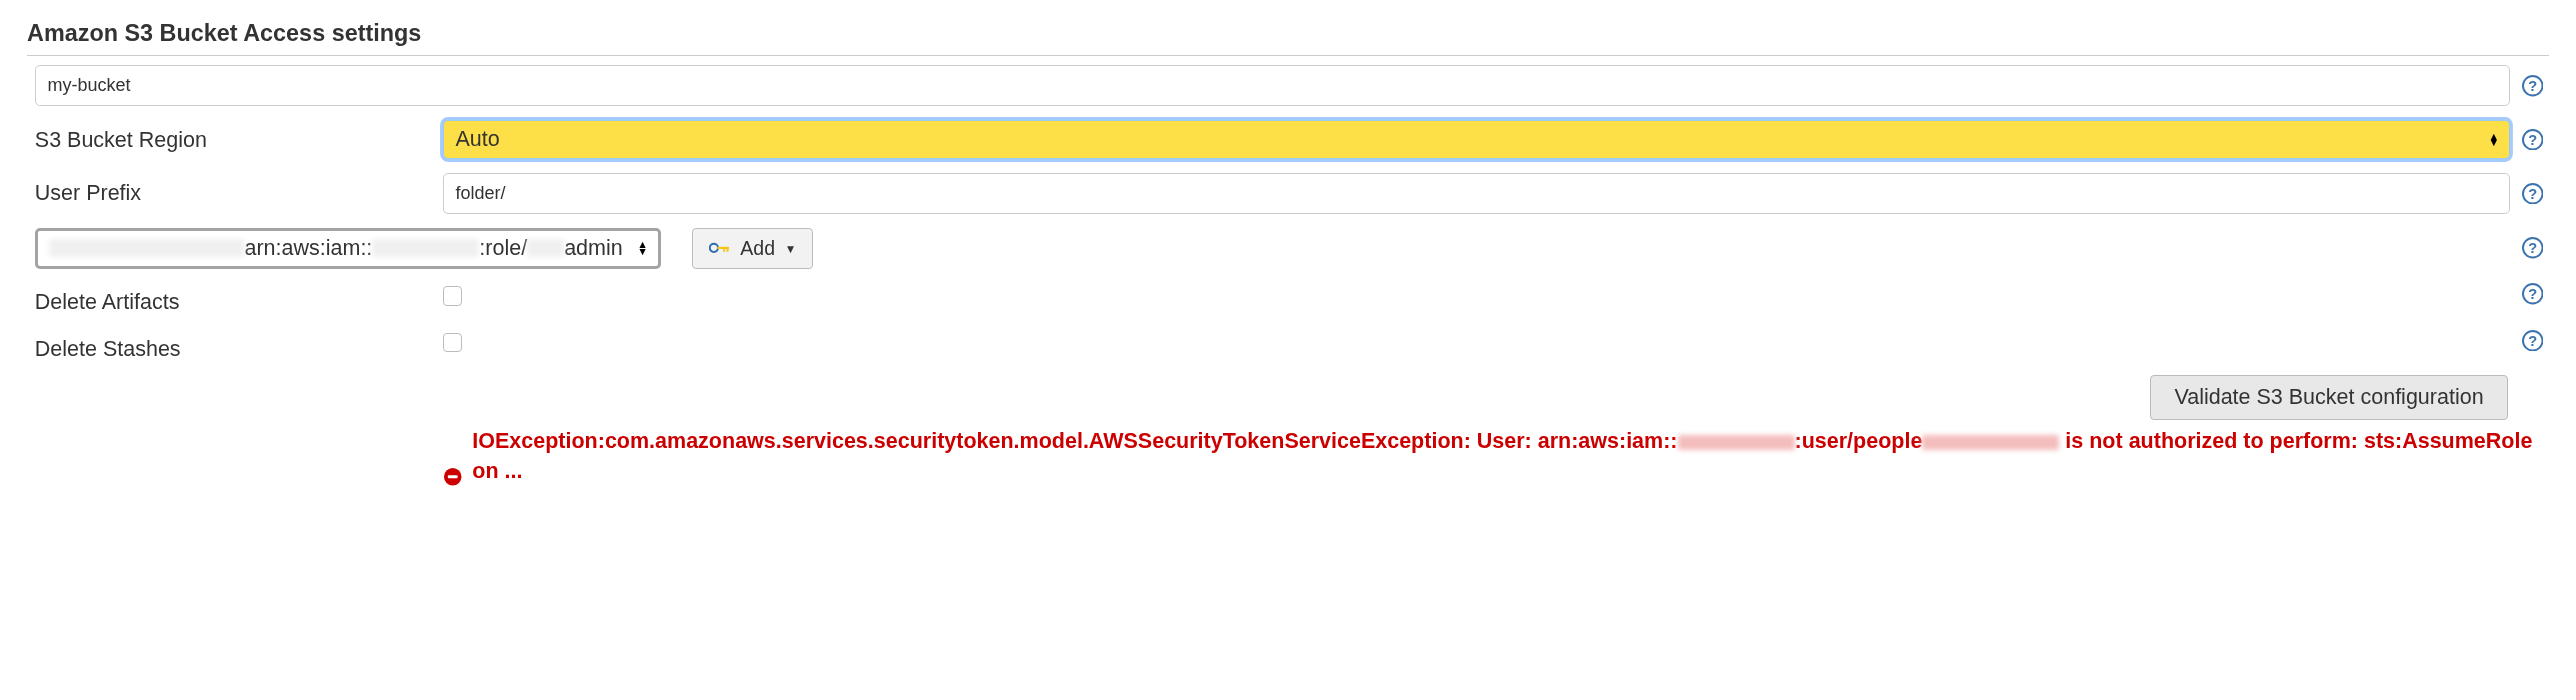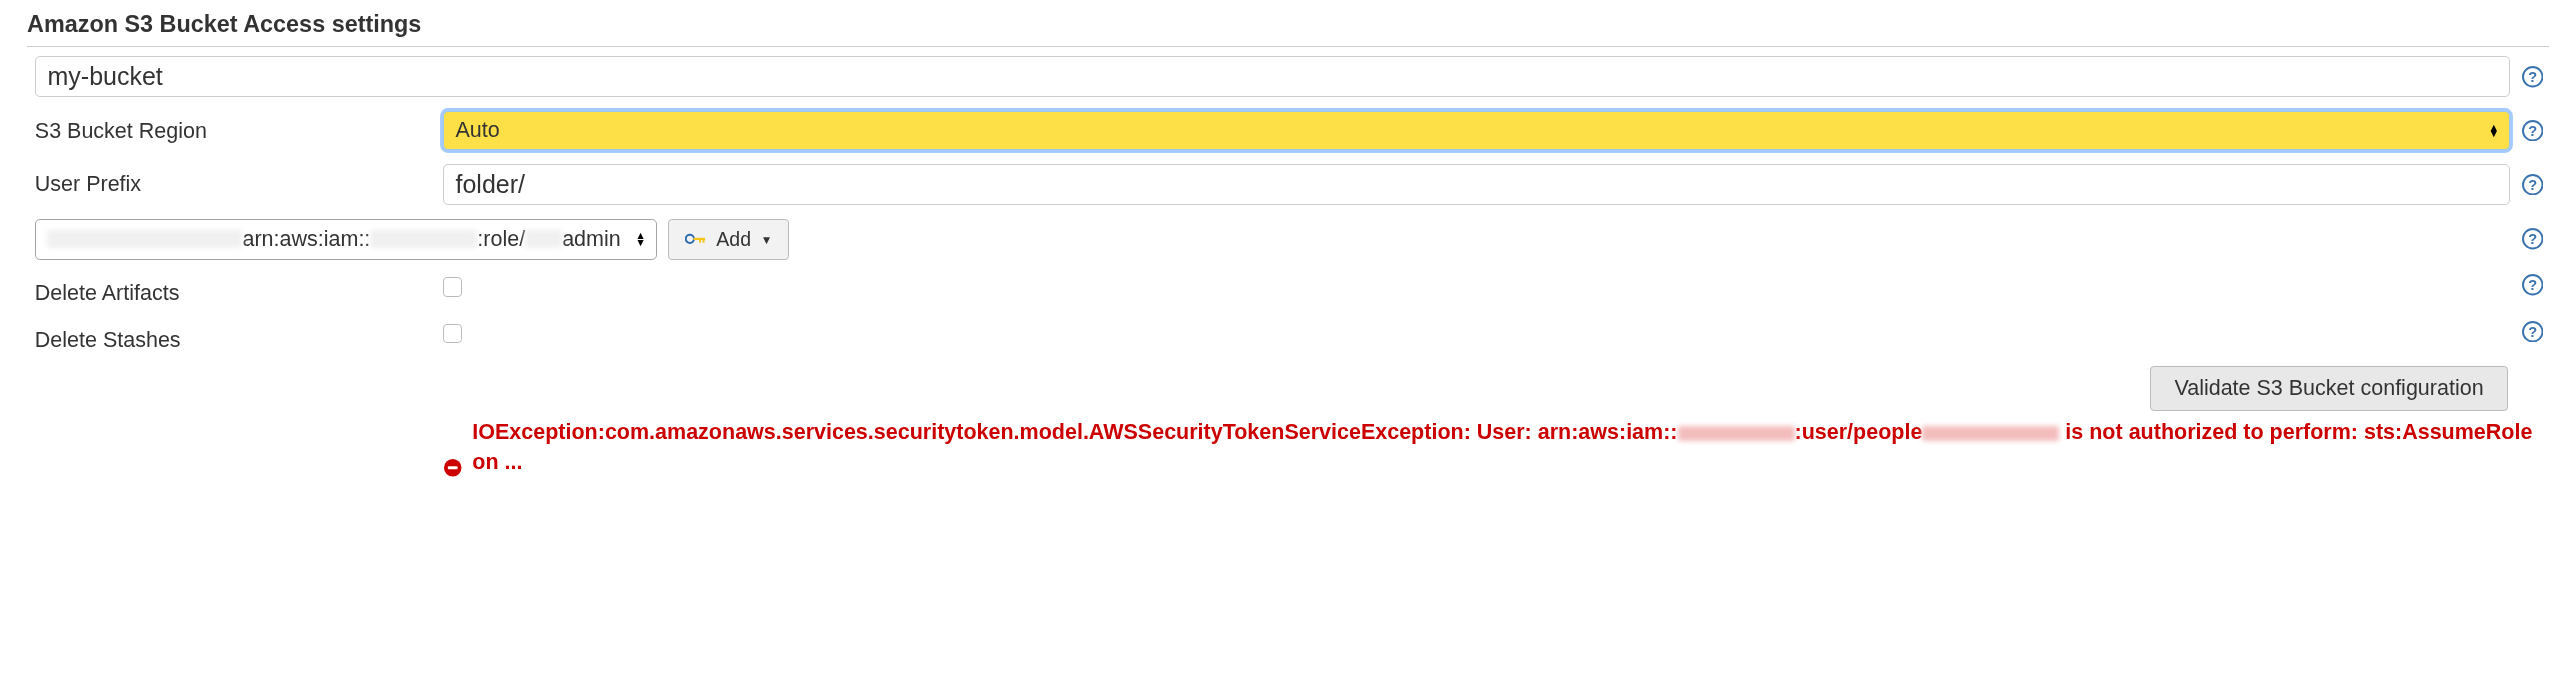--- a/index.html
+++ b/index.html
@@ -6,21 +6,21 @@
   body {
     margin: 0;
     padding: 0;
     font-family: "Helvetica Neue", Helvetica, Arial, sans-serif;
     font-size: 21.5px;
     color: #333;
     background: #fff;
   }
   .container {
     width: 2576px;
-    padding: 7px 27px;
+    padding: 16px 27px;
   }
   .section-header {
     font-weight: bold;
     color: #333;
     padding: 3.9px 0 7.8px 0;
     border-bottom: 1px solid #ccc;
     margin-bottom: 9.8px;
     font-size: 23.4px;
   }
   .form-row {
@@ -41,21 +41,21 @@
     align-items: center;
     gap: 11.7px;
     padding-right: 5.9px;
   }
   .text-input {
     flex: 1;
     height: 41px;
     border: 1px solid #ccc;
     border-radius: 4.9px;
     padding: 0 11.7px;
-    font-size: 25px;
+    font-size: 18px;
     color: #333;
     background: #fff;
   }
   .select-wrap {
     flex: 1;
     position: relative;
     height: 39px;
     border: 1px solid #ccc;
     border-radius: 4.9px;
     background: #fde047;
@@ -80,21 +80,21 @@
     transform: translateY(-50%);
     display: flex;
     flex-direction: column;
     line-height: 6.8px;
     font-size: 10.7px;
     color: #000;
   }
   .cred-select {
     position: relative;
     height: 41px;
-    border: 1px solid #a3a3a3;
+    border: 3px solid #a3a3a3;
     border-radius: 4.9px;
     background: #fff;
     display: flex;
     align-items: center;
     padding: 0 35px 0 11.7px;
     min-width: 558px;
   }
   .cred-text {
     white-space: nowrap;
     display: flex;
@@ -114,20 +114,21 @@
     border: 1px solid #bbb;
     border-radius: 3.9px;
     background: #f2f2f2;
     color: #333;
     padding: 0 15.6px;
     display: inline-flex;
     align-items: center;
     gap: 9.8px;
     font-size: 19.5px;
     cursor: pointer;
+    margin-left: 20px;
   }
   .key-icon svg { display: block; }
   .caret-down {
     font-size: 11.7px;
     color: #333;
   }
   .checkbox {
     width: 19.5px;
     height: 19.5px;
     border: 1px solid #bbb;

